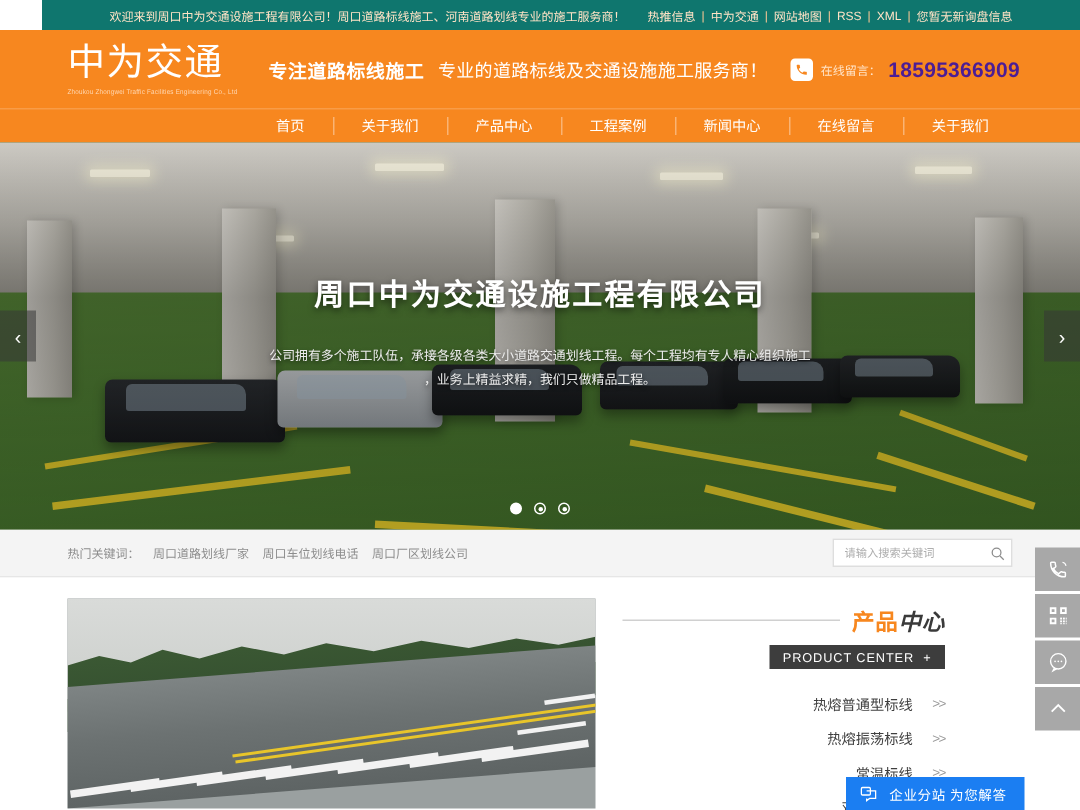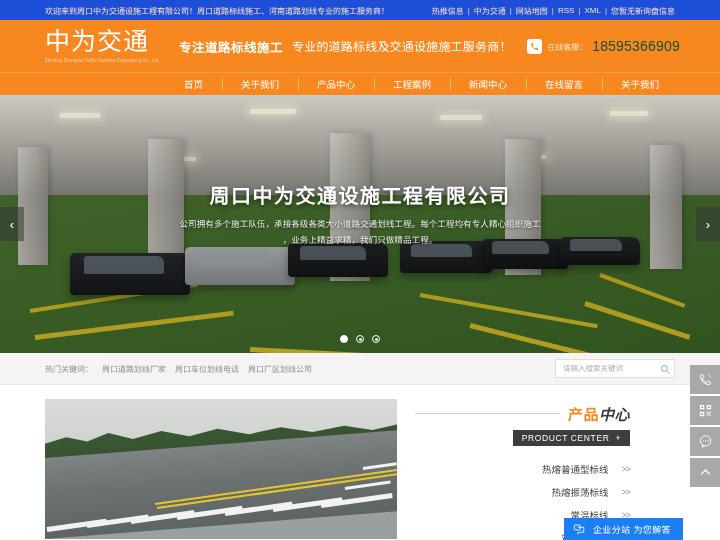--- a/index.html
+++ b/index.html
@@ -8,28 +8,29 @@
     width: 720px; height: 540px;
     overflow: hidden;
     font-family: "Liberation Sans", "DejaVu Sans", sans-serif;
     background: #ffffff;
   }
   body { position: relative; }
 
   
   .topbar {
     height: 20px;
-    background: #1d4ed8;
+    background: #0f766e;
     display: flex;
     align-items: center;
     justify-content: space-between;
     padding: 0 45px;
     font-size: 8px;
     color: #ffe2c4;
     white-space: nowrap;
+    margin-left: 28px;
   }
   .topbar a, .topbar span { color: #ffe3c6; text-decoration: none; }
   .toplinks { display: flex; align-items: center; gap: 4px; font-size: 8px; }
   .toplinks .sep { color: #ffc896; }
 
   
   .header {
     height: 52px;
     background: #f7871f;
     display: flex;
@@ -62,21 +63,21 @@
   .slogan-sub { font-size: 12px; color: #ffffff; letter-spacing: .2px; font-family: Liberation Mono, monospace; }
 
   .phone-block { display: flex; align-items: center; gap: 5px; margin-left: auto; }
   .phone-ico {
     width: 15px; height: 15px; border-radius: 3px;
     background: #ffffff; color: #f7871f;
     display: flex; align-items: center; justify-content: center;
     font-size: 10px; line-height: 1;
   }
   .phone-label { font-size: 8px; color: #ffe3c6; }
-  .phone-num { font-size: 14px; font-weight: normal; color: #14532d; letter-spacing: .2px; }
+  .phone-num { font-size: 14px; font-weight: bold; color: #4c1d95; letter-spacing: .2px; }
 
   
   .nav {
     height: 23px;
     background: #f7871f;
     display: flex;
     align-items: center;
     padding-left: 165px;
     border-top: 1px solid rgba(255,255,255,.18);
   }
@@ -130,21 +131,21 @@
     position: absolute; inset: 0;
     background: linear-gradient(180deg, rgba(0,0,0,.05) 0%, rgba(0,0,0,.30) 40%, rgba(0,0,0,.22) 100%);
   }
   .banner-txt {
     position: absolute; left: 0; right: 0; top: 85px;
     text-align: center; color: #ffffff; padding: 0 145px;
   }
   .banner-title {
     font-size: 20px; font-weight: bold; letter-spacing: 1.5px;
     text-shadow: 0 2px 5px rgba(0,0,0,.55);
-    margin-bottom: 8px;
+    margin-bottom: 21px;
   }
   .banner-desc {
     font-size: 8.6px; line-height: 1.85; color: #ececec;
     text-shadow: 0 1px 3px rgba(0,0,0,.6);
   }
   .arrow-btn {
     position: absolute; top: 50%; transform: translateY(-50%);
     width: 24px; height: 34px;
     background: rgba(55,55,55,.55); color: #fff;
     display: flex; align-items: center; justify-content: center;
@@ -303,21 +304,21 @@
     <span class="slogan-main">专注道路标线施工</span>
     <span class="slogan-sub">专业的道路标线及交通设施施工服务商！</span>
   </div>
 
   <div class="phone-block">
     <span class="phone-ico">
       <svg width="9" height="9" viewBox="0 0 24 24" fill="#f7871f">
         <path d="M6.6 10.8c1.4 2.8 3.8 5.2 6.6 6.6l2.2-2.2c.3-.3.7-.4 1-.2 1.2.4 2.4.6 3.6.6.6 0 1 .4 1 1V20c0 .6-.4 1-1 1C10.6 21 3 13.4 3 4c0-.6.4-1 1-1h3.5c.6 0 1 .4 1 1 0 1.3.2 2.5.6 3.6.1.3 0 .7-.2 1l-2.3 2.2z"></path>
       </svg>
     </span>
-    <span class="phone-label">在线客服：</span>
+    <span class="phone-label">在线留言：</span>
     <span class="phone-num">18595366909</span>
   </div>
 </div>
 
 <div class="nav">
   <div class="nav-item">首页</div>
   <div class="nav-item">关于我们</div>
   <div class="nav-item">产品中心</div>
   <div class="nav-item">工程案例</div>
   <div class="nav-item">新闻中心</div>

